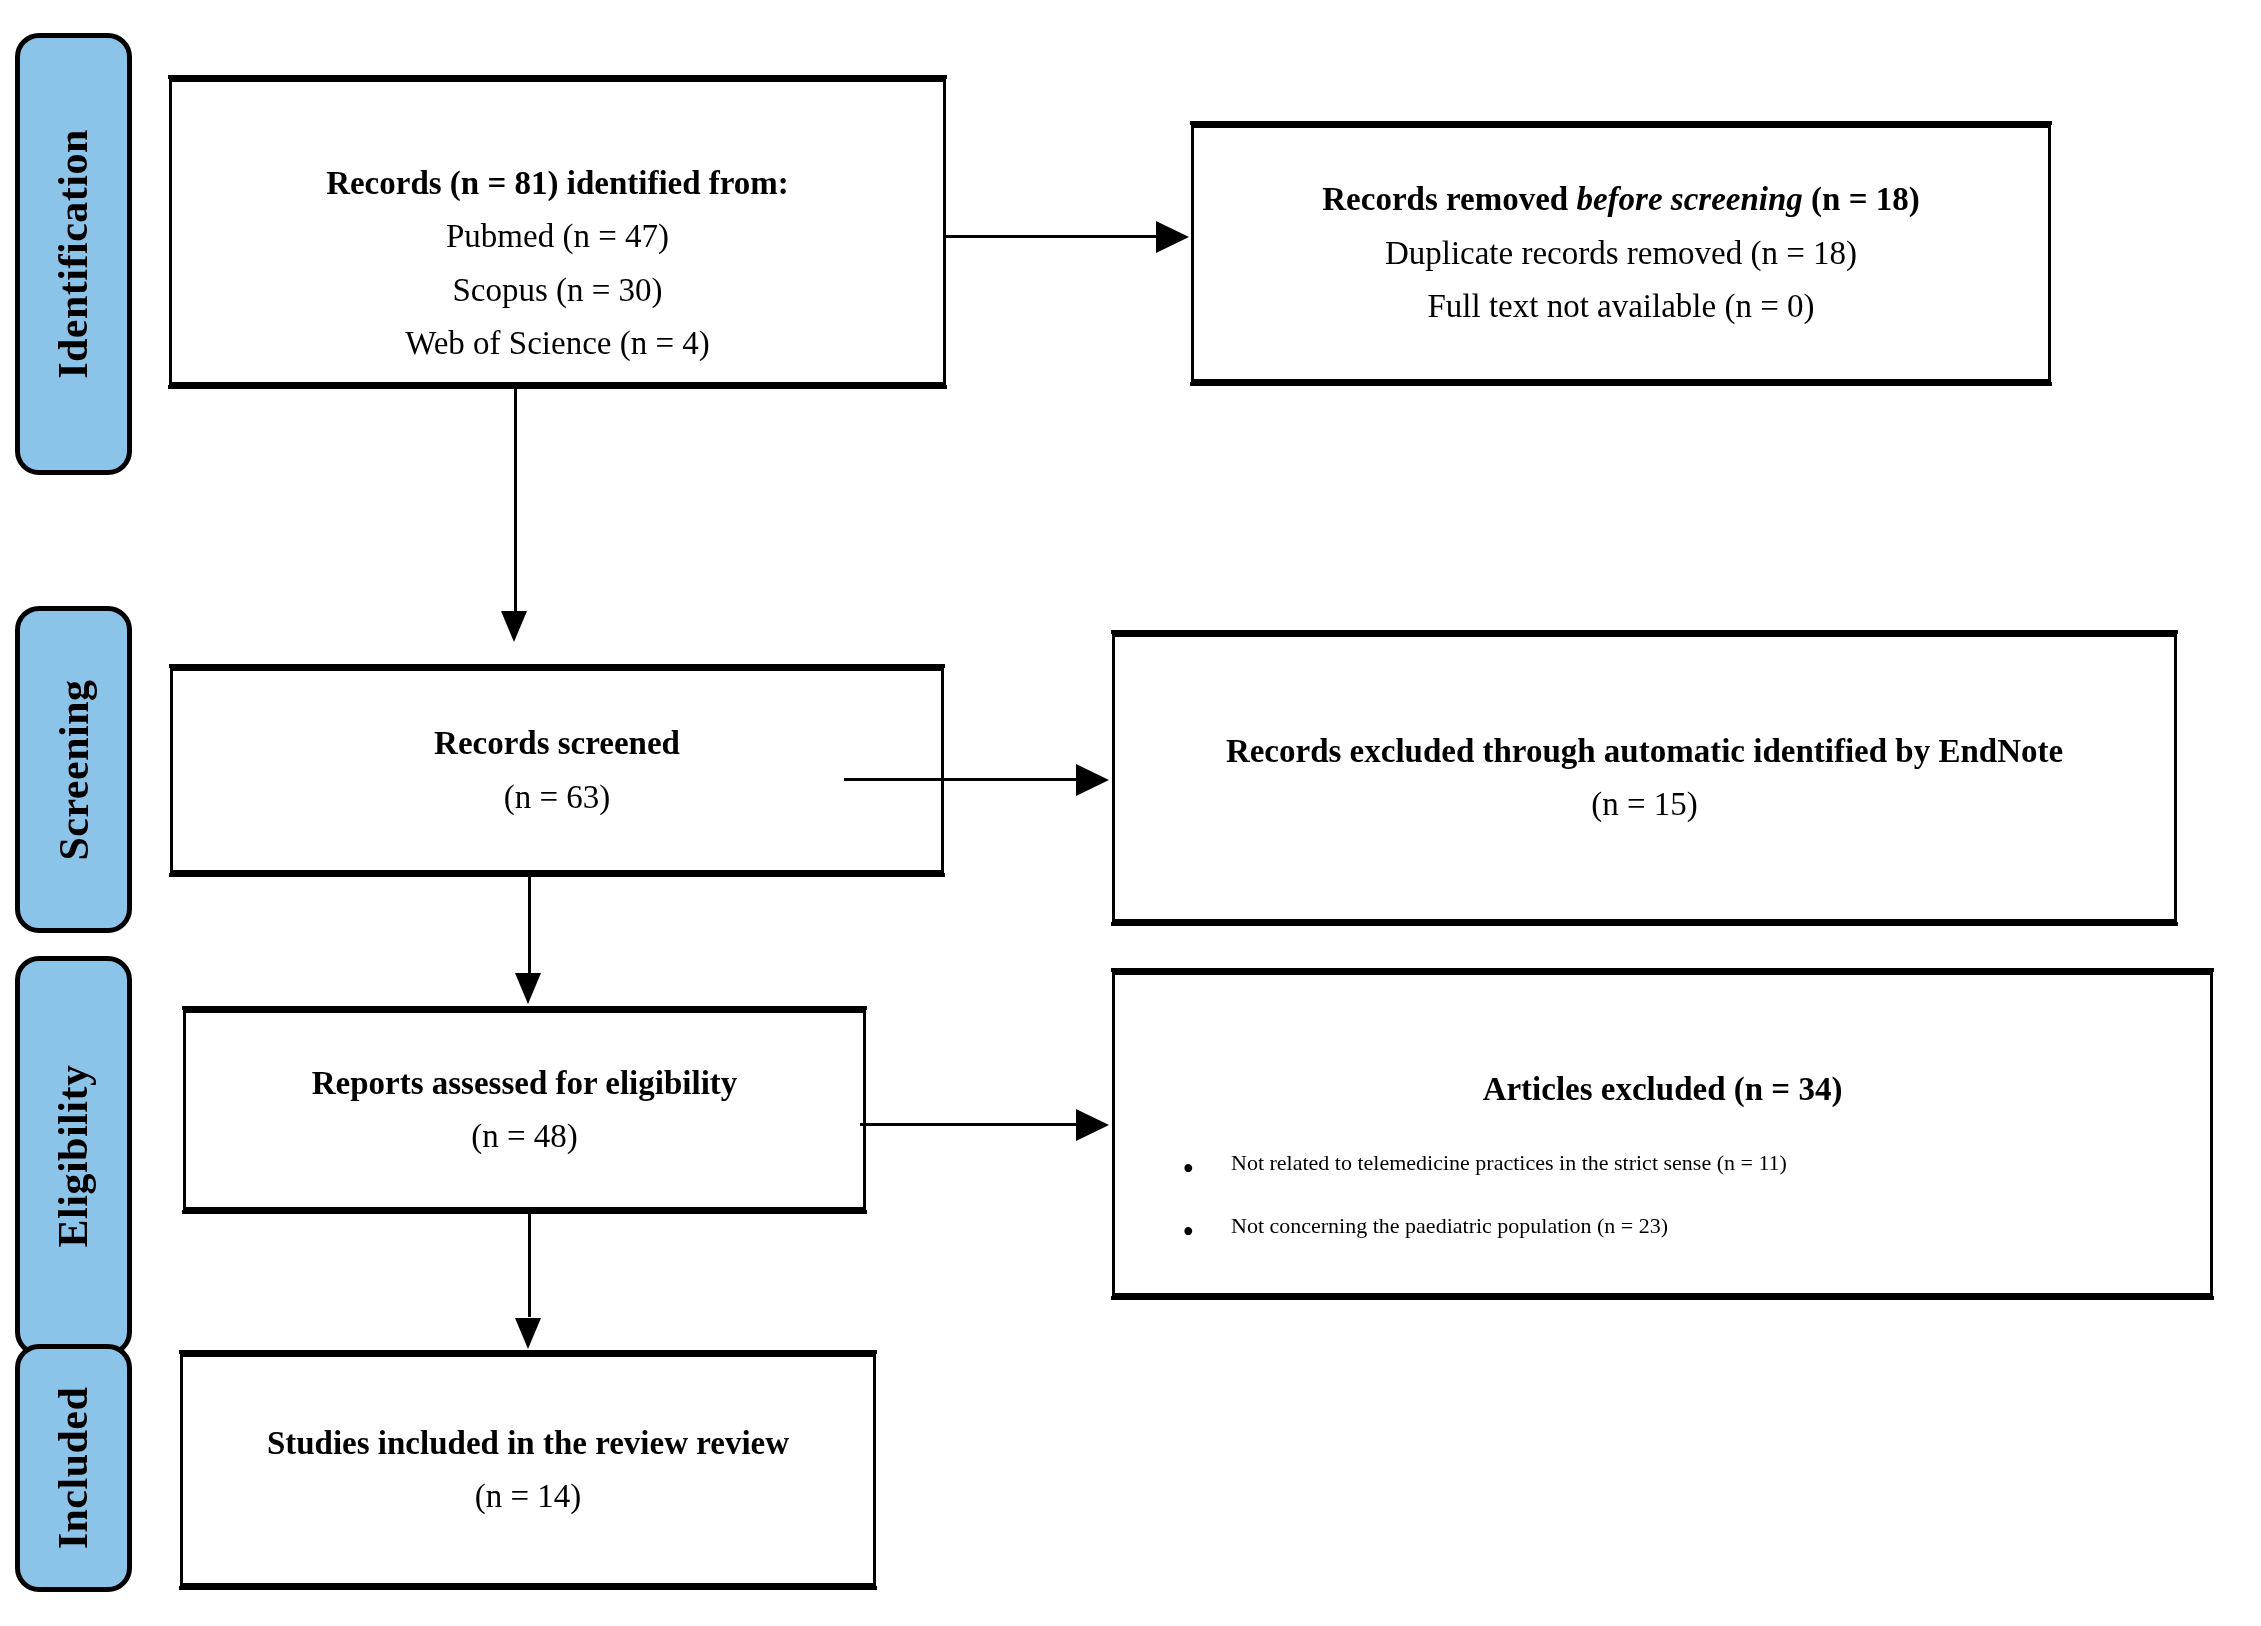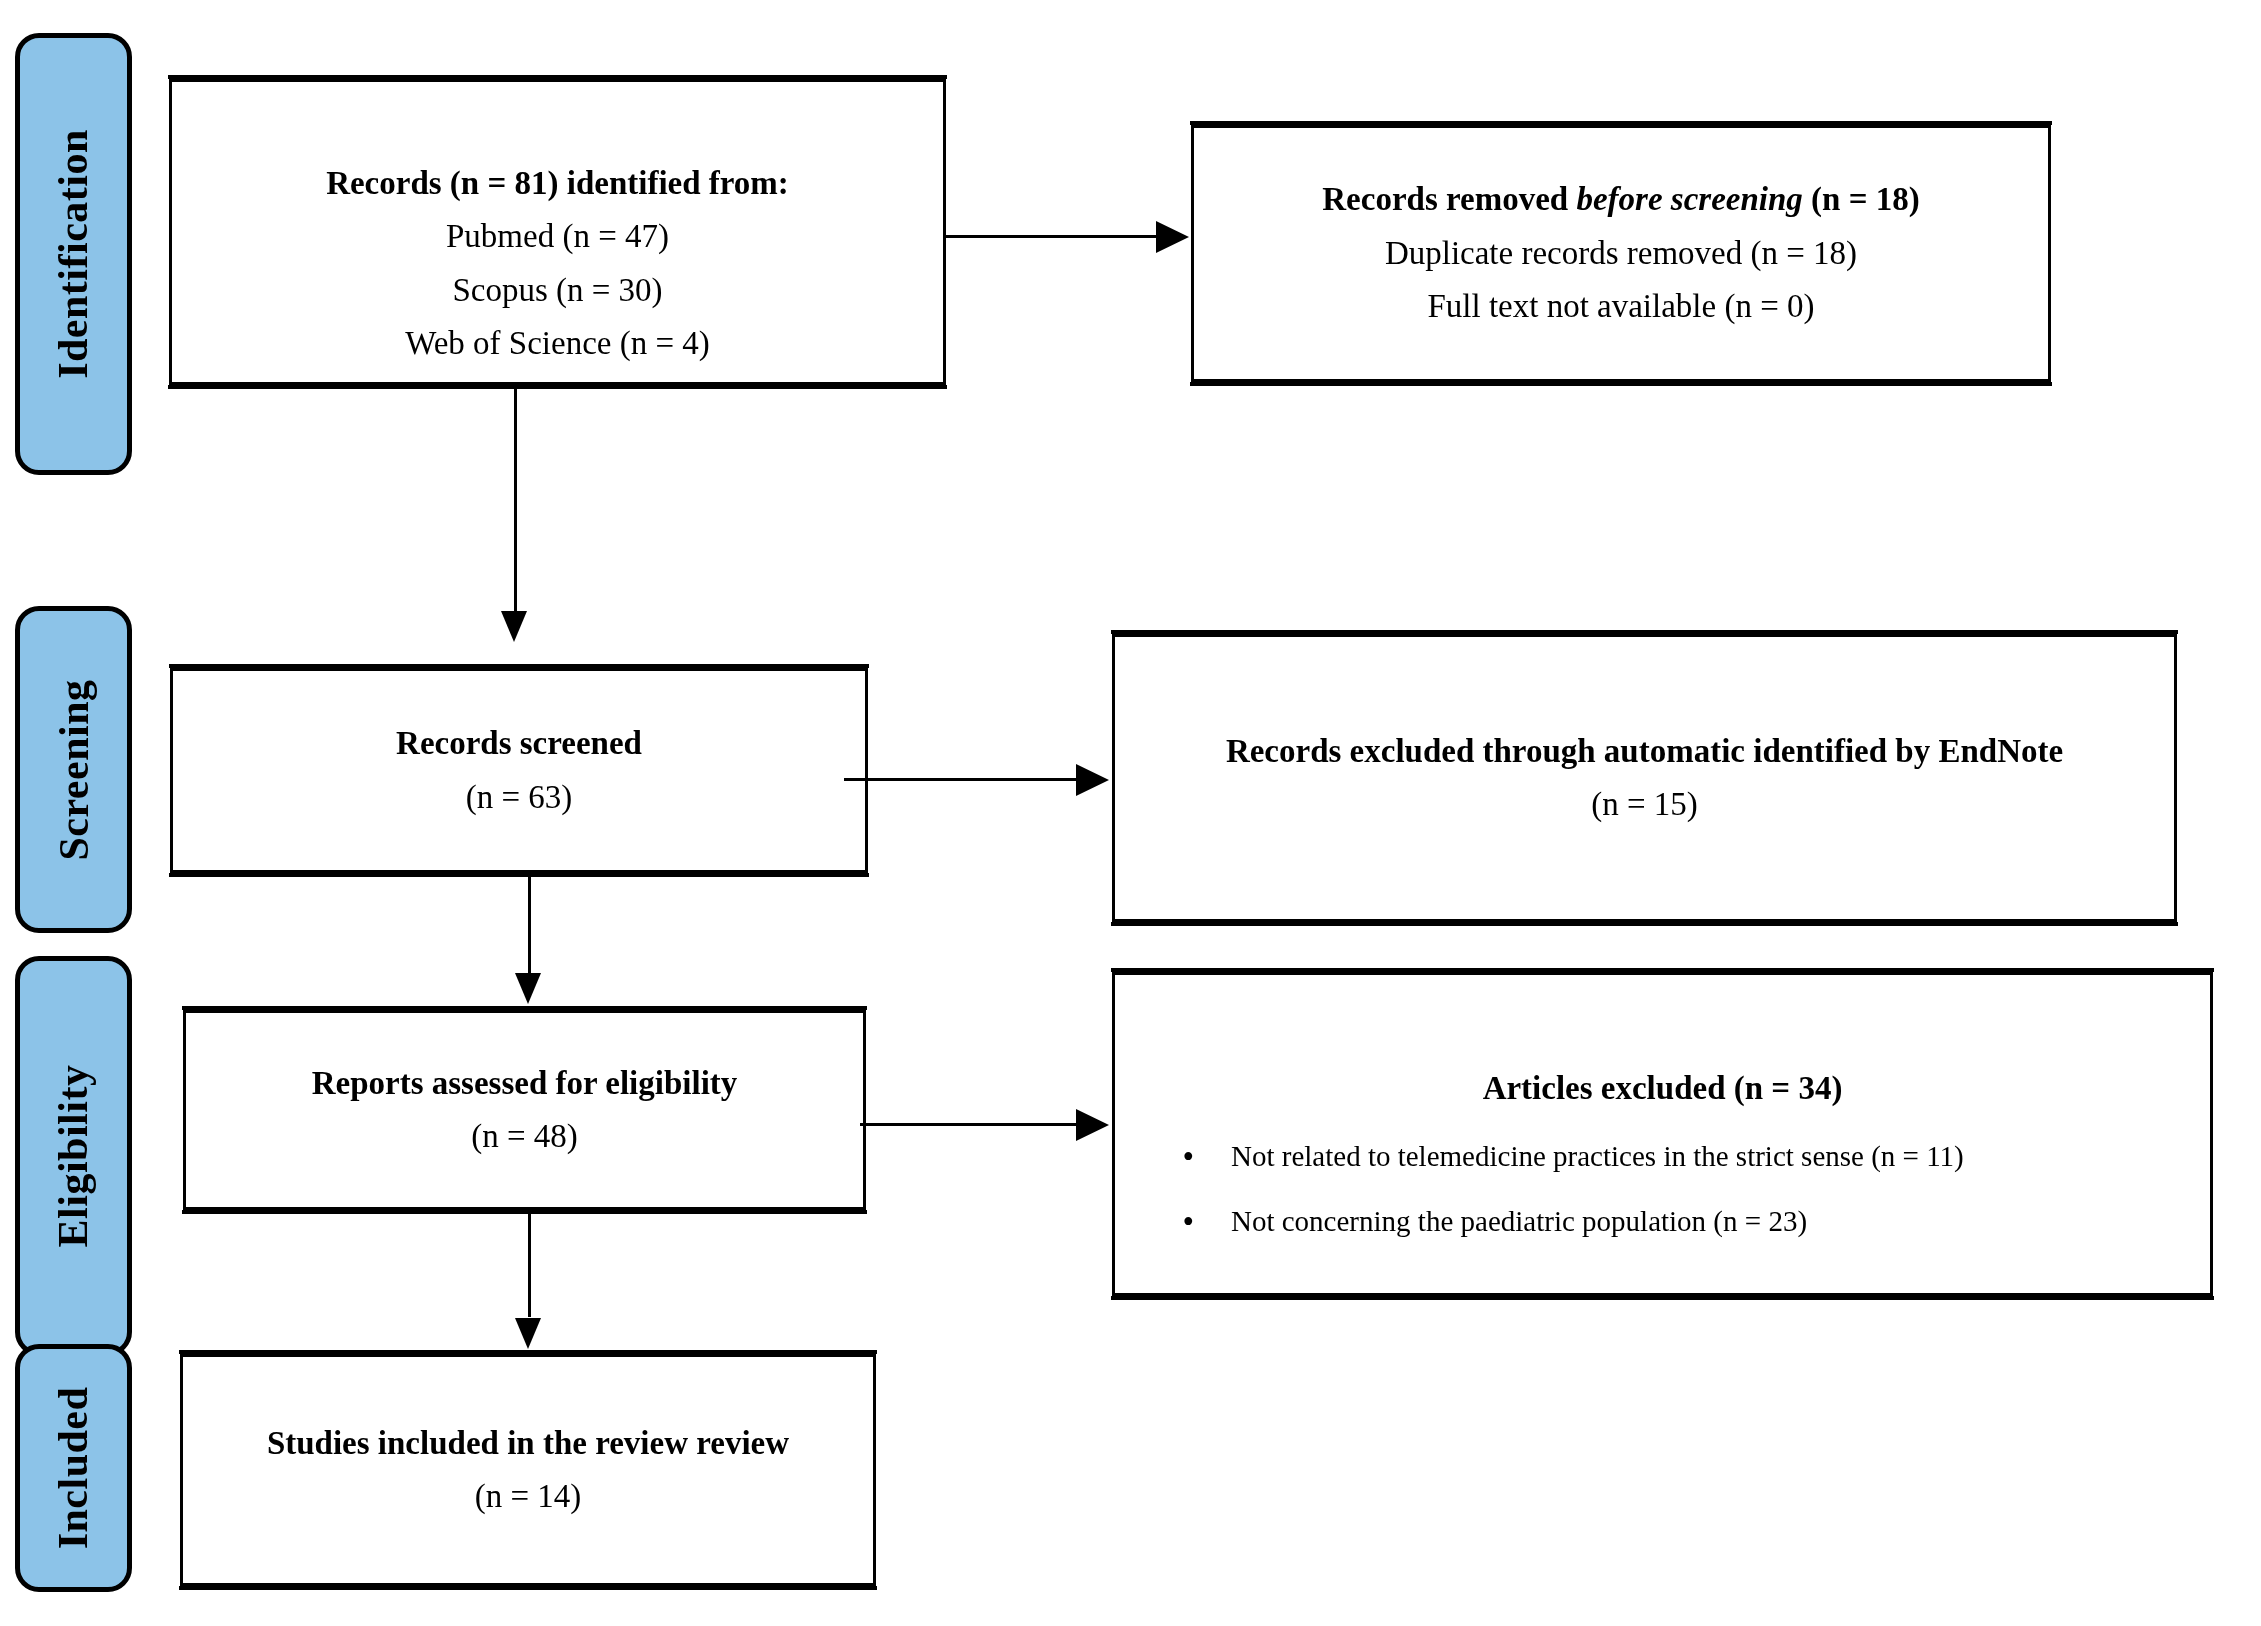--- a/index.html
+++ b/index.html
@@ -75,24 +75,24 @@
   .bullet-list {
     margin: 0;
     padding: 0 21px 0 58px;
     list-style: none;
     width: 100%;
     box-sizing: border-box;
     text-align: left;
   }
   .bullet-list li {
     position: relative;
-    font-size: 29px;
+    font-size: 22px;
     line-height: 1.62;
     padding-left: 58px;
-    margin-top: 18px;
+    margin-top: 28px;
   }
   .bullet-list li::before {
     content: "\2022";
     position: absolute;
     left: 9.5px;
     top: -2.1px;
     font-size: 33px;
     line-height: 1.62;
   }
 
@@ -148,21 +148,21 @@
     <div class="line">Scopus (n = 30)</div>
     <div class="line">Web of Science (n = 4)</div>
   </div>
 
   <div class="flow-box" style="left:1191px; top:125px; width:860px; height:257px;">
     <div class="line bold"><span>Records removed </span><span class="em-italic">before screening</span><span> (n = 18)</span></div>
     <div class="line">Duplicate records removed (n = 18)</div>
     <div class="line">Full text not available (n = 0)</div>
   </div>
 
-  <div class="flow-box" style="left:170px; top:668px; width:698px; height:205px;">
+  <div class="flow-box" style="left:170px; top:668px; width:774px; height:205px;">
     <div class="line bold">Records screened</div>
     <div class="line">(n = 63)</div>
   </div>
 
   <div class="flow-box" style="left:1112px; top:634px; width:1065px; height:288px;">
     <div class="line bold">Records excluded through automatic identified by EndNote</div>
     <div class="line">(n = 15)</div>
   </div>
 
   <div class="flow-box" style="left:183px; top:1010px; width:683px; height:200px;">

